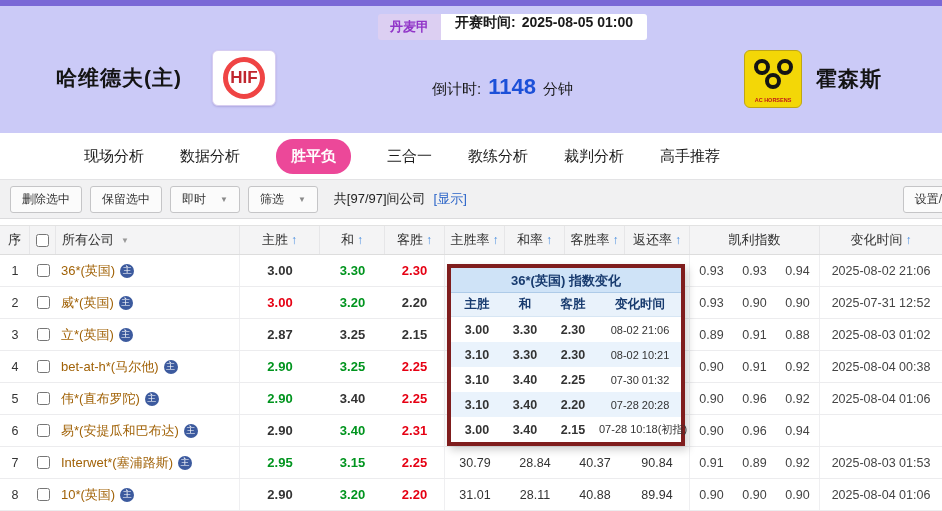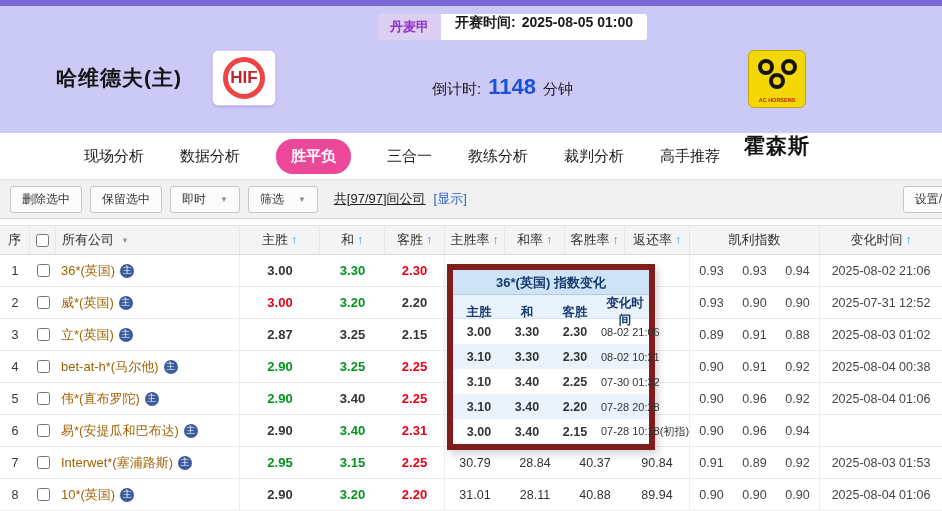--- a/index.html
+++ b/index.html
@@ -7,21 +7,21 @@
   .page { position:relative; width:942px; height:511px; overflow:hidden; background:#fff; }
 
   .top-strip { height:6px; background:#7a68d6; }
   .match-header { position:relative; height:127px; background:#cbcaf7; }
 
   .match-meta { position:absolute; left:378px; top:8px; display:flex; }
   .league-badge { display:inline-flex; align-items:center; background:#dccff2; color:#9135c8; font-size:13px; font-weight:bold; padding:0 12px; height:26px; border-radius:3px 0 0 3px; cursor:pointer; }
   .time-box { display:inline-flex; align-items:flex-start; gap:6px; background:#fff; color:#1a1a1a; font-size:14px; font-weight:bold; padding:0 14px; height:26px; border-radius:0 3px 3px 0; }
 
   .home-group { position:absolute; left:56px; top:44px; display:flex; align-items:center; gap:30px; }
-  .away-group { position:absolute; left:744px; top:44px; display:flex; align-items:center; gap:24px;flex-direction:column; }
+  .away-group { position:absolute; left:744px; top:44px; display:flex; align-items:center; gap:14px; }
   .team-name { font-size:21px; font-weight:bold; color:#141414; letter-spacing:1px; white-space:nowrap; }
 
   .logo-box { width:64px; height:56px; background:#fff; border:1px solid #d7cdf0; border-radius:6px; display:flex; align-items:center; justify-content:center; box-shadow:0 1px 2px rgba(90,70,160,.25); }
   .hif-emblem { width:42px; height:42px; border:5px solid #ef4444; border-radius:50%; color:#c0262e; font-size:17px; font-weight:bold; display:flex; align-items:center; justify-content:center; }
 
   .horsens-box { position:relative; width:58px; height:58px; background:#f3d707; border:1px solid #bfa614; border-radius:6px; }
   .ring { position:absolute; width:16px; height:16px; border:4px solid #141414; border-radius:50%; }
   .r1 { left:9px; top:8px; } .r2 { left:32px; top:8px; } .r3 { left:20px; top:22px; }
   .horsens-text { position:absolute; left:0; right:0; bottom:4px; text-align:center; font-size:5.5px; font-weight:bold; color:#c01818; }
 
@@ -29,21 +29,21 @@
   .cd-label, .cd-unit { font-size:15px; color:#1a1a1a; }
   .cd-num { font-size:22px; font-weight:bold; color:#1c50d8; }
 
   .nav-tabs { height:46px; background:#fff; display:flex; align-items:center; gap:36px; padding-left:84px; }
   .tab { font-size:15px; color:#1a1a1a; cursor:pointer; white-space:nowrap; }
   .tab.active { background:#ec4899; color:#fff; font-weight:bold; padding:8px 15px; border-radius:17px; }
 
   .toolbar { height:40px; background:#f1f1f2; border-top:1px solid #e3e3e5; border-bottom:1px solid #dbdbdd; display:flex; align-items:center; padding:0 10px; gap:8px; }
   .tb-btn { height:27px; padding:0 11px; background:#fbfbfb; border:1px solid #c5c5c7; border-radius:3px; font-size:12px; color:#333; font-family:inherit; cursor:pointer; display:inline-flex; align-items:center; white-space:nowrap; }
   .dd-arrow { font-size:8px; color:#8a8a8a; margin-left:14px; }
-  .count-text { font-size:13px; color:#222; margin-left:8px; white-space:nowrap;text-decoration:underline; }
+  .count-text { font-size:13px; color:#222; margin-left:8px; white-space:nowrap; }
   .show-link { font-size:13px; color:#2a64c8; cursor:pointer; text-decoration:none; white-space:nowrap; }
   .settings { margin-left:auto; margin-right:-46px; }
 
   .odds-table { margin-top:6px; }
   .t-head { display:grid; grid-template-columns:30px 26px 184px 80px 65px 60px 60px 60px 60px 65px 130px 122px; height:30px; background:#f4f4f5; border-top:1px solid #e2e2e2; border-bottom:1px solid #ddd; }
   .th { display:flex; align-items:center; justify-content:center; font-size:13px; color:#2f2f2f; border-right:1px solid #e6e6e8; gap:3px; white-space:nowrap; }
   .t-head .th:last-child { border-right:none; }
   .th-company { justify-content:flex-start; padding-left:6px; }
   .filter-caret { font-size:8px; color:#999; margin-left:4px; }
   .sort-arrow { color:#4a8fe0; font-size:12px; font-weight:bold; }
@@ -55,21 +55,21 @@
   .o-away, .ra-return, .k-away { border-right:1px solid #efeff1; }
   .cname { font-size:13px; color:#a16207; cursor:pointer; }
   .cicon { width:14px; height:14px; margin-left:5px; border-radius:50%; background:#3c5a9e; color:#fff; font-size:9px; display:inline-flex; align-items:center; justify-content:center; cursor:pointer; flex:none; }
   .odds { font-size:13px; font-weight:bold; color:#333; cursor:pointer; }
   .c-green { color:#00941e; }
   .c-red { color:#e60013; }
   .c-black { color:#333; }
   .kelly, .time { color:#444; }
   input[type=checkbox] { width:13px; height:13px; cursor:pointer; }
 
-  .popup { position:absolute; left:447px; top:264px; width:208px; background:#86efac; border:6px solid #7f1d1d; box-shadow:3px 4px 8px rgba(0,0,0,.18); z-index:30; }
+  .popup { position:absolute; left:447px; top:264px; width:238px; background:#86efac; border:4px solid #7f1d1d; box-shadow:3px 4px 8px rgba(0,0,0,.18); z-index:30; }
   .popup-title { height:25px; line-height:25px; text-align:center; background:#cfe3f7; color:#173a6e; font-size:13px; font-weight:bold; border-bottom:1px solid #aecbe8; }
   .popup-head, .p-row { display:grid; grid-template-columns:52px 44px 52px 1fr; height:24px; align-items:center; text-align:center; }
   .popup-head { background:#e9f2fb; color:#173a6e; font-size:12.5px; font-weight:bold; border-bottom:1px solid #d7e6f4; }
   .p-row { height:25px; background:#fff; }
   .p-row.alt { background:#eaf3fc; }
   .p-odds { font-size:12.5px; font-weight:bold; color:#333; }
   .p-time { font-size:11px; color:#333; white-space:nowrap; }
 </style>
 </head>
 <body>

